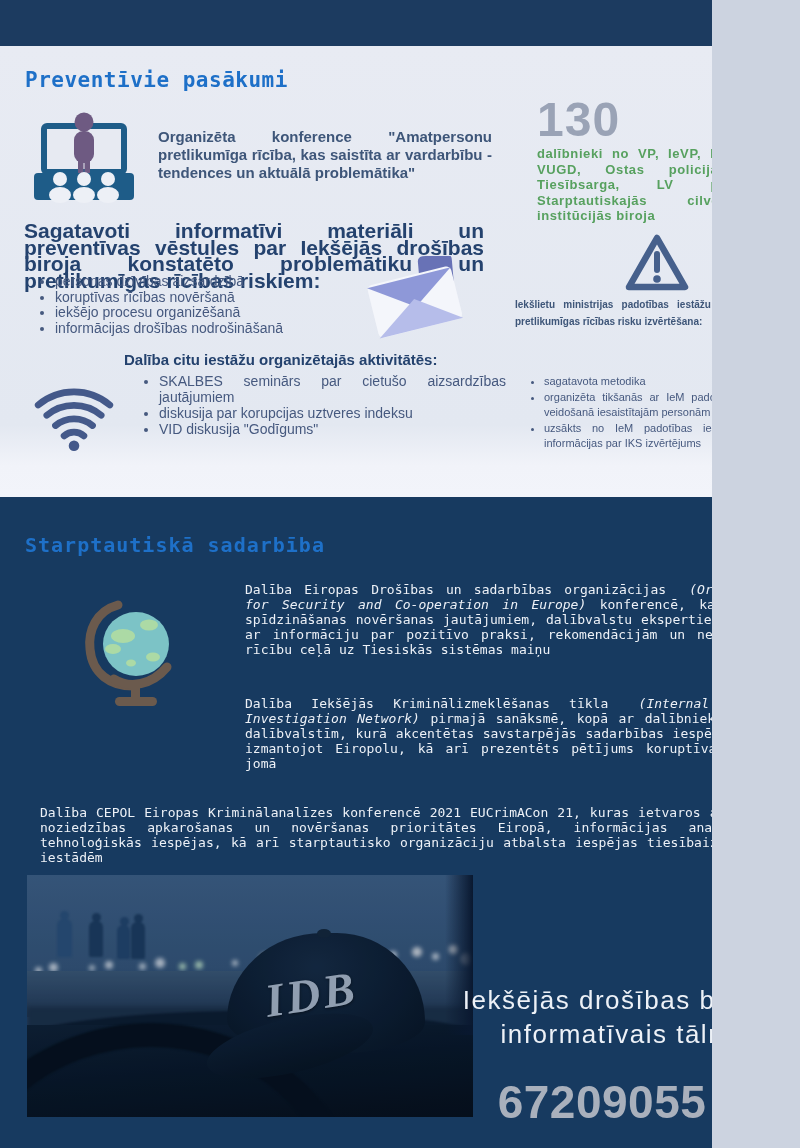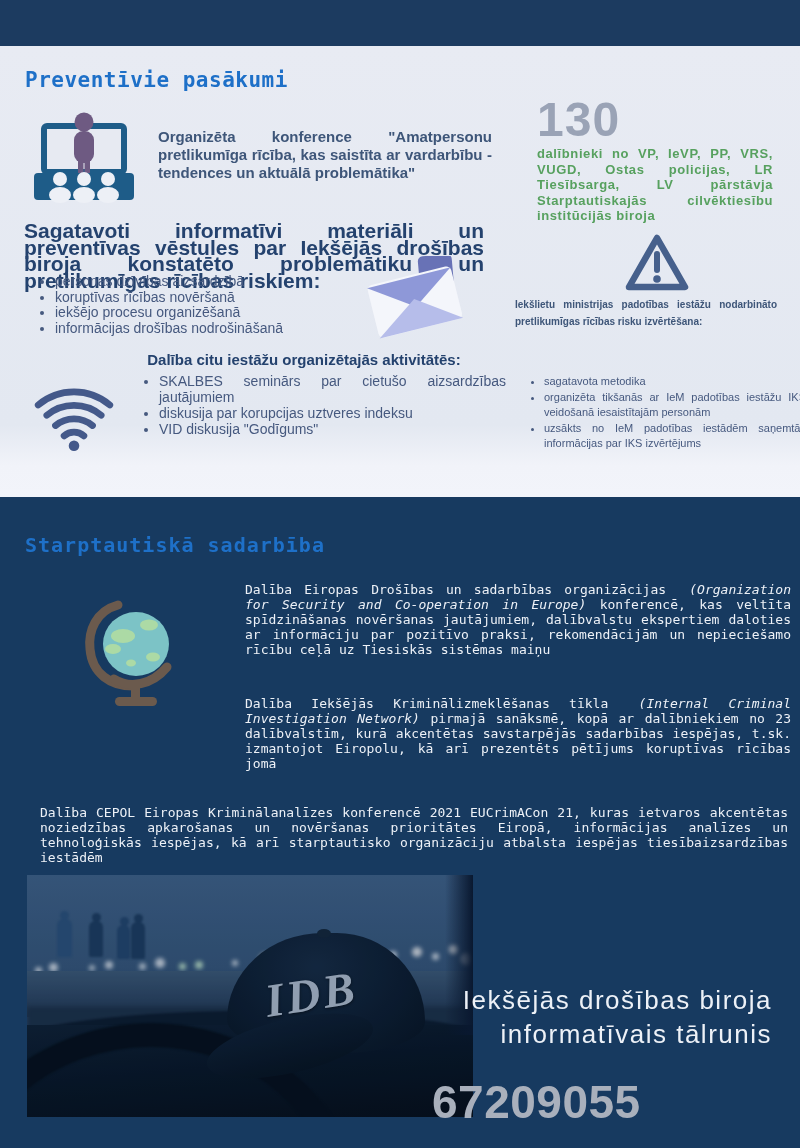--- a/index.html
+++ b/index.html
@@ -1,16 +1,16 @@
 <!DOCTYPE html>
 <html><head>
 <meta charset="utf-8">
 <style>
   html,body{margin:0;padding:0;background:#ccd3e0;}
-  .page{position:relative;width:800px;height:1148px;overflow:hidden;
+  .page{position:relative;width:712px;height:1148px;overflow:hidden;
         font-family:"Liberation Sans",sans-serif;background:#84cc16;}
 
   
   .topbar{position:absolute;left:0;top:0;width:800px;height:46px;background:#1C3B60;}
 
   
   .light{position:absolute;left:0;top:46px;width:800px;height:451px;
          background:linear-gradient(180deg,#E8EBF3 0%,#E3E8F1 84%,#F1F3F9 93%,#F2F4FA 100%);}
   .sec-title{font-family:"DejaVu Sans Mono",monospace;font-weight:bold;color:#1E70C8;}
   .light .sec-title{position:absolute;left:25px;top:22px;font-size:21px;letter-spacing:.5px;}
@@ -29,21 +29,21 @@
   .materials-list{position:absolute;left:38px;top:228px;width:430px;margin:0;padding-left:17px;
              font-size:14px;color:#46597F;line-height:15.2px;}
   .materials-list li{margin:0 0 .5px 0;}
 
   .risk-heading{position:absolute;left:515px;top:250px;width:262px;
              font-size:10px;font-weight:bold;color:#3E5679;line-height:17px;text-align:justify;}
   .risk-list{position:absolute;left:516px;top:317px;width:262px;margin:11px;padding-left:17px;
              font-size:11px;color:#46597F;line-height:15.6px;text-align:justify;}
 
   .activities-heading{position:absolute;left:124px;top:305px;width:360px;
-             font-size:15px;font-weight:bold;color:#24426E;text-align:center;}
+             font-size:15px;font-weight:bold;color:#24426E;}
   .activities-list{position:absolute;left:142px;top:327px;width:347px;margin:0;padding-left:17px;
              font-size:14px;color:#46597F;line-height:16px;text-align:justify;}
 
   .icon{position:absolute;}
   .icon-conference{left:28px;top:64px;}
   .icon-envelope{left:364px;top:210px;}
   .icon-warning{left:623px;top:186px;}
   .icon-wifi{left:26px;top:328px;}
 
   
@@ -88,21 +88,21 @@
         font-family:"Liberation Serif",serif;font-style:italic;font-weight:bold;
         font-size:47px;color:#B6C3D4;letter-spacing:3px;opacity:.92;
         text-shadow:0 1px 3px rgba(0,0,0,.55);}
 
   
   .cta-box{position:absolute;left:480px;top:384px;width:293px;min-height:86px;
         box-sizing:border-box;background:#FFFFFF;padding:11px 16px 10px 16px;}
   .cta-main,.cta-second{color:#1A70C8;font-weight:bold;font-size:17px;line-height:1.42;letter-spacing:.3px;}
   .phone-label{position:absolute;right:28px;top:486px;width:340px;text-align:right;
         color:#EDF1F7;font-size:26px;line-height:34px;letter-spacing:1.5px;font-weight:normal;}
-  .phone-number{position:absolute;right:28px;top:578px;width:340px;text-align:left;
+  .phone-number{position:absolute;right:28px;top:578px;width:340px;text-align:center;
         color:#A9B0BC;font-size:46px;font-weight:bold;letter-spacing:.5px;}
 </style>
 </head>
 <body>
 
 <div class="page">
 
   <div class="topbar"></div>
 
   <div class="light">

